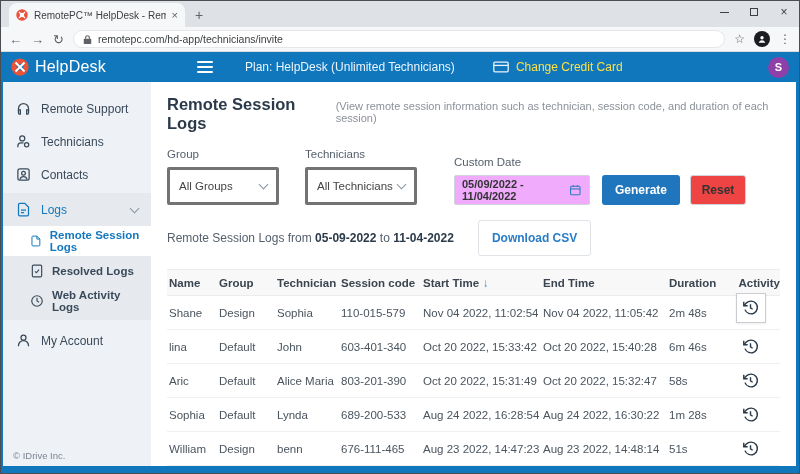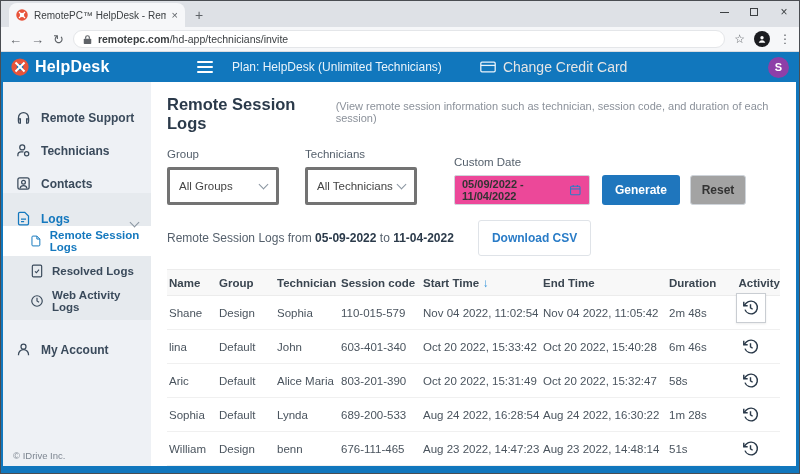--- a/index.html
+++ b/index.html
@@ -14,65 +14,65 @@
   .newtab { font-size:14px; color:#5f6368; margin-left:10px; margin-bottom:4px; cursor:pointer; }
   .wincontrols { position:absolute; right:0; top:0; height:22px; display:flex; align-items:center; gap:0; }
   .winbtn { width:30px; height:22px; display:flex; align-items:center; justify-content:center; color:#3c4043; font-size:12px; cursor:pointer; }
   .win-min-glyph { width:9px; border-top:1px solid #3c4043; display:block; }
   .win-max-glyph { width:8px; height:8px; border:1px solid #3c4043; display:block; }
 
   .toolbar { height:25px; background:#f6f7f9; display:flex; align-items:center; padding:0 8px; gap:9px; border-bottom:1px solid #dadce0; }
   .navbtn { color:#5f6368; font-size:13px; cursor:pointer; line-height:1; }
   .urlbar { flex:1; height:18px; background:#fff; border:1px solid #e4e6e9; border-radius:9px; display:flex; align-items:center; padding:0 9px; gap:6px; }
   .url-text { font-size:10.5px; color:#3c4043; }
-  .url-domain { font-weight:bold; }
+  .url-domain { font-weight:normal; }
   .star { color:#5f6368; font-size:12px; cursor:pointer; }
   .chrome-avatar { width:16px; height:16px; border-radius:50%; background:#1b1c20; display:flex; align-items:center; justify-content:center; cursor:pointer; }
   .menu-dots { color:#5f6368; font-size:12px; cursor:pointer; }
 
   
   .app { flex:1; background:#1177bd; display:flex; flex-direction:column; }
   .appheader { height:30px; display:flex; align-items:center; color:#fff; padding:0 10px; flex:0 0 30px; }
   .brandwrap { display:flex; align-items:center; gap:6px; width:142px; }
-  .brand { font-size:16px; font-weight:bold; letter-spacing:.2px; }
+  .brand { font-size:16px; font-weight:normal; letter-spacing:.2px; }
   .hamburger { width:16px; cursor:pointer; margin:0 0 0 44px; }
   .hamburger span { display:block; height:2px; background:#fff; margin:3px 0; border-radius:1px; }
-  .plan { font-size:12px; margin-left:19px; color:#eaf4fb; }
-  .ccc { display:flex; align-items:center; gap:7px; margin-left:38px; font-size:14px; color:#e5e5e5; cursor:pointer; }
+  .plan { font-size:12px; margin-left:32px; color:#eaf4fb; }
+  .ccc { display:flex; align-items:center; gap:7px; margin-left:38px; font-size:12px; color:#fde047; cursor:pointer; }
   .app-avatar { margin-left:auto; width:21px; height:21px; border-radius:50%; background:#8e3fa8; color:#fff; font-size:11px; font-weight:bold; display:flex; align-items:center; justify-content:center; cursor:pointer; }
 
   .appbody { flex:1; display:flex; margin:0 3px 7px 2px; overflow:hidden; }
 
   
   .sidebar { width:148px; background:#eef1f5; position:relative; padding-top:10px; flex:0 0 148px; }
-  .nav-item { height:33px; display:flex; align-items:flex-end; gap:10px; padding:0 13px; font-size:12px; font-weight:bold; color:#3a4a5b; cursor:pointer; }
+  .nav-item { height:33px; display:flex; align-items:center; gap:10px; padding:0 13px; font-size:12px; font-weight:normal; color:#3a4a5b; cursor:pointer; }
   .nav-item svg { flex:0 0 15px; }
   .logs-group { background:#e6eaee; padding:0 0 4px 0; margin-top:2px; }
   .logs-head { color:#1478be; }
   .logs-head .chev { margin-left:auto; }
   .chev { width:7px; height:7px; border-right:1.5px solid #8a95a1; border-bottom:1.5px solid #8a95a1; transform:rotate(45deg); margin-top:-3px; }
   .sub-item { height:30px; display:flex; align-items:center; gap:8px; padding-left:27px; font-size:11.5px; font-weight:bold; color:#3a4a5b; cursor:pointer; }
   .sub-item.active { background:#fff; color:#1478be; }
   .copyright { position:absolute; bottom:5px; left:10px; font-size:9.5px; color:#7d8691; }
 
   
   .main { flex:1; background:#fff; padding:13px 16px 0 16px; overflow:hidden; }
   .titlerow { display:flex; align-items:baseline; gap:8px; }
   .page-title { font-size:16.5px; font-weight:bold; color:#2b3a4a; }
   .page-sub { font-size:11px; color:#8b919a; }
 
   .filters { display:flex; align-items:flex-end; margin-top:15px; }
   .fgroup { display:flex; flex-direction:column; gap:7px; }
   .flabel { font-size:11.5px; color:#55606c; }
   .select { width:112px; height:30px; border:3px solid #737373; border-radius:2px; display:flex; align-items:center; padding:16px 9px; font-size:11.5px; color:#444; cursor:pointer; background:#fff; }
   .select .chev { margin-left:auto; }
-  .dateinput { width:136px; height:30px; border:1px solid #cfd4da; border-radius:2px; display:flex; align-items:center; padding:0 7px; font-size:11px; color:#333; font-weight:bold; background:#ec4899; }
+  .dateinput { width:136px; height:30px; border:1px solid #cfd4da; border-radius:2px; display:flex; align-items:center; padding:0 7px; font-size:11px; color:#333; font-weight:bold; background:#f0abfc; }
   .dateinput svg { margin-left:auto; }
   .btn-generate { width:78px; height:30px; background:#1f76bd; color:#fff; border:none; border-radius:3px; font-size:12px; font-weight:bold; cursor:pointer; font-family:inherit; }
-  .btn-reset { width:56px; height:30px; background:#a3a3a3; color:#333; border:1px solid #cfd4da; border-radius:3px; font-size:12px; font-weight:bold; cursor:pointer; font-family:inherit; }
+  .btn-reset { width:56px; height:30px; background:#ef4444; color:#333; border:1px solid #cfd4da; border-radius:3px; font-size:12px; font-weight:bold; cursor:pointer; font-family:inherit; }
   .gap24{width:26px;} .gap38{width:37px;} .gap12{width:12px;} .gap10{width:10px;}
 
   .summary { display:flex; align-items:center; margin-top:15px; font-size:12px; color:#55606c; }
   .summary b { color:#2b3a4a; }
   .btn-csv { margin-left:24px; height:36px; padding:0 13px; background:#fff; border:1px solid #dfe3e8; border-radius:3px; color:#2a7cc7; font-size:12px; font-weight:bold; cursor:pointer; font-family:inherit; }
 
   .tbl { margin-top:13px; }
   .tr { display:grid; grid-template-columns:52px 58px 64px 82px 120px 126px 52px 1fr; align-items:center; }
   .thead { background:#f8f8f8; border-top:1px solid #ececec; border-bottom:1px solid #ececec; height:27px; font-size:11.5px; font-weight:bold; color:#3a4550; }
   .trow { height:34px; border-bottom:1px solid #f0f0f0; font-size:11.5px; color:#4a545e; }

